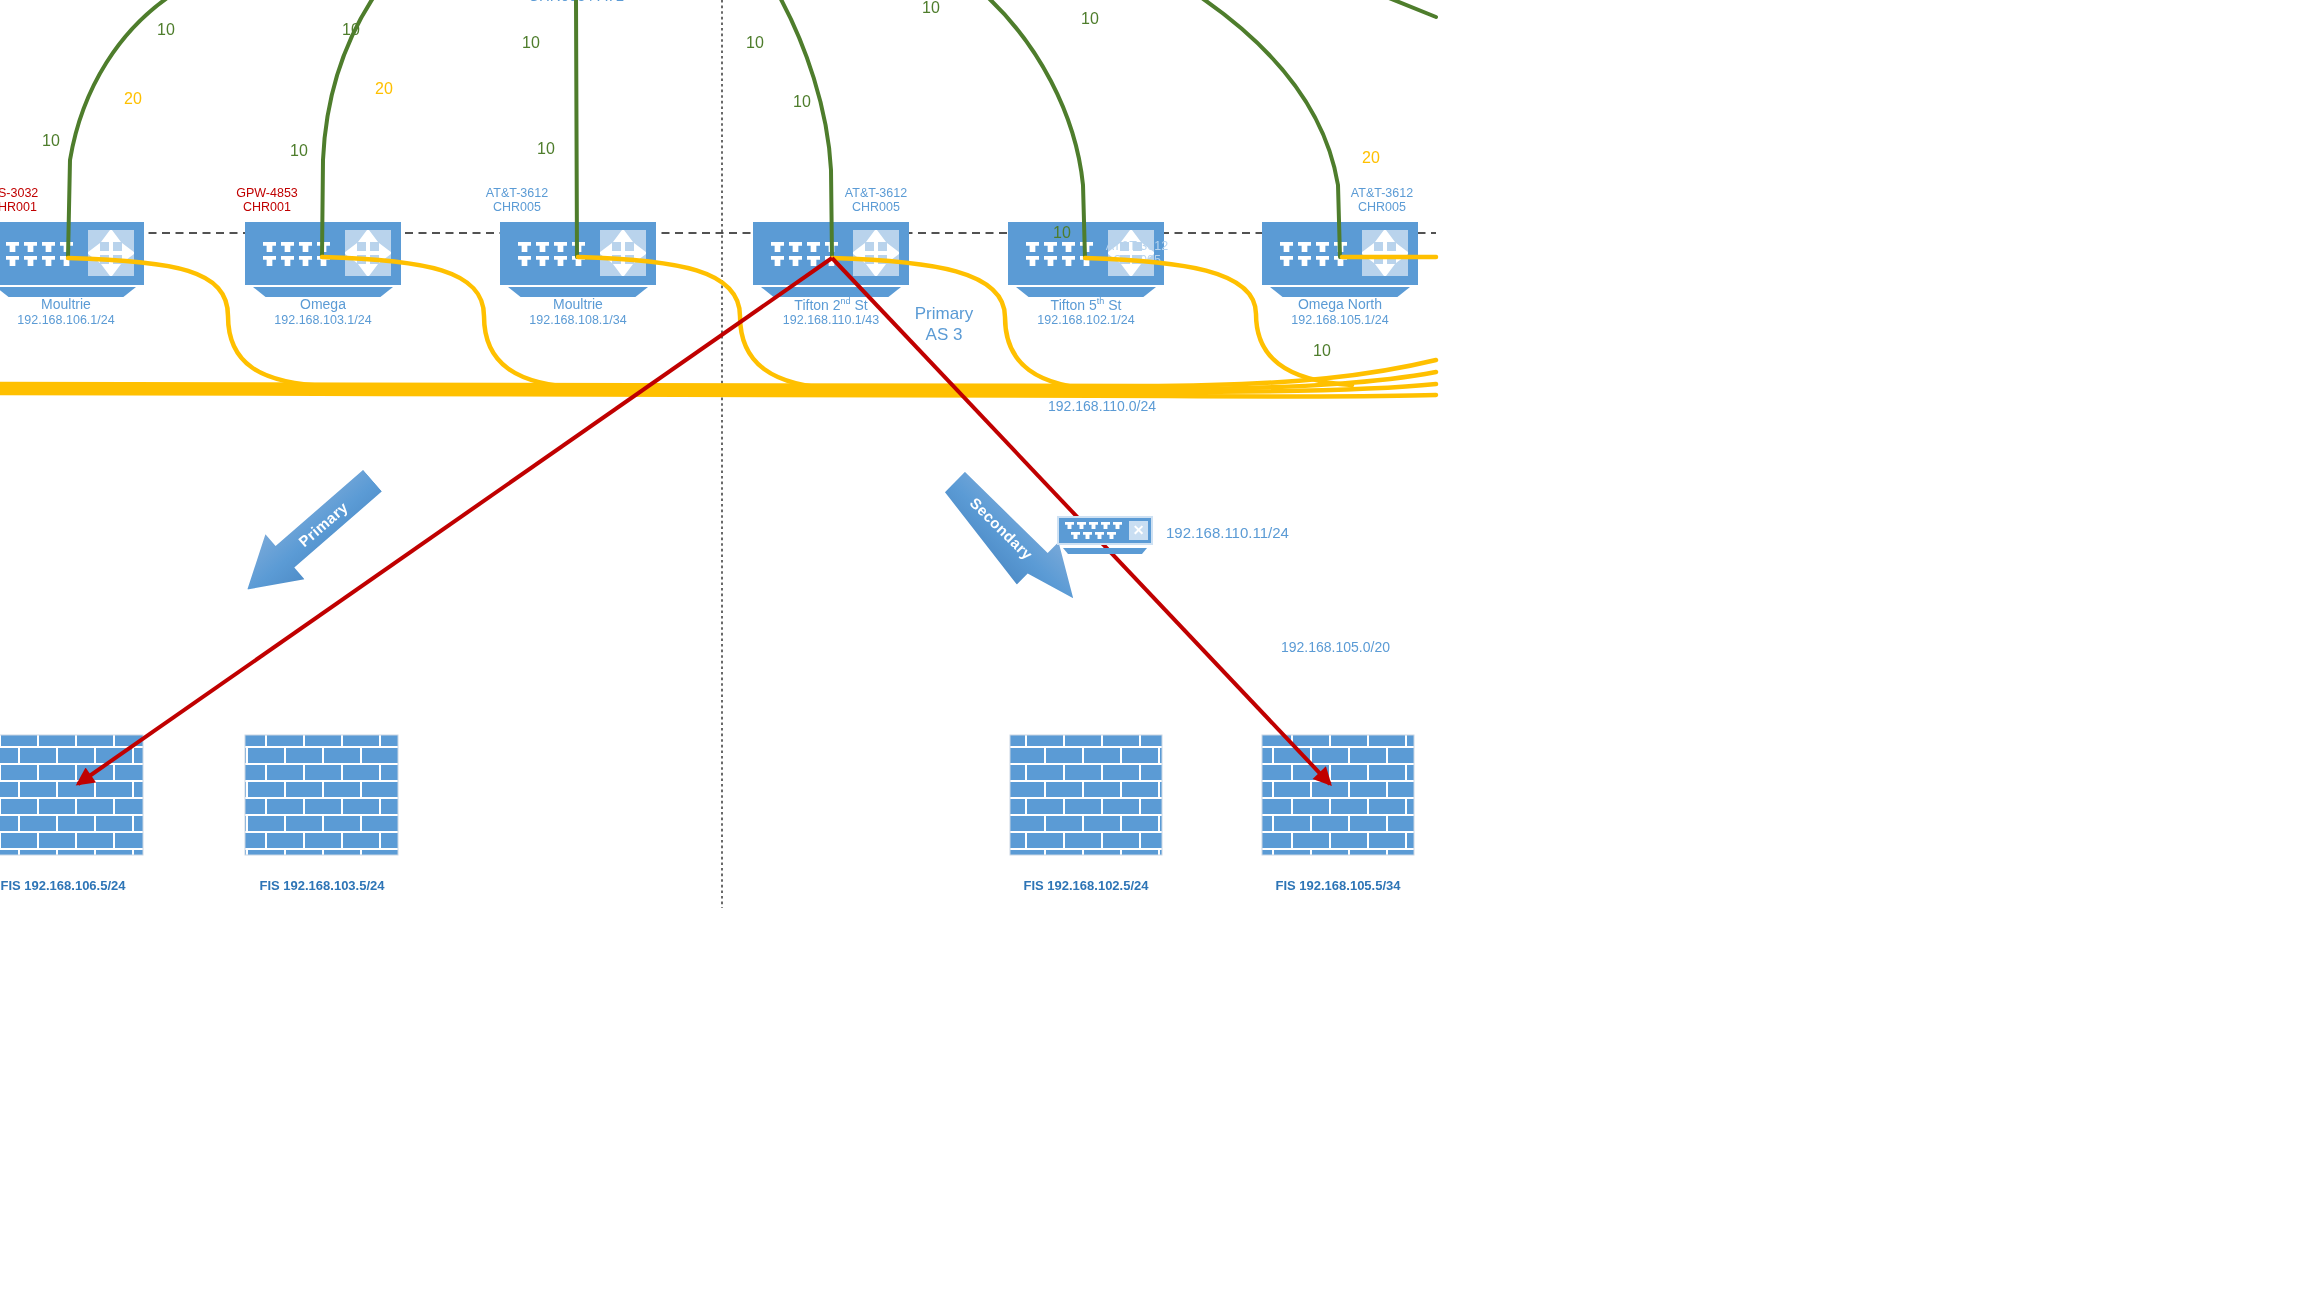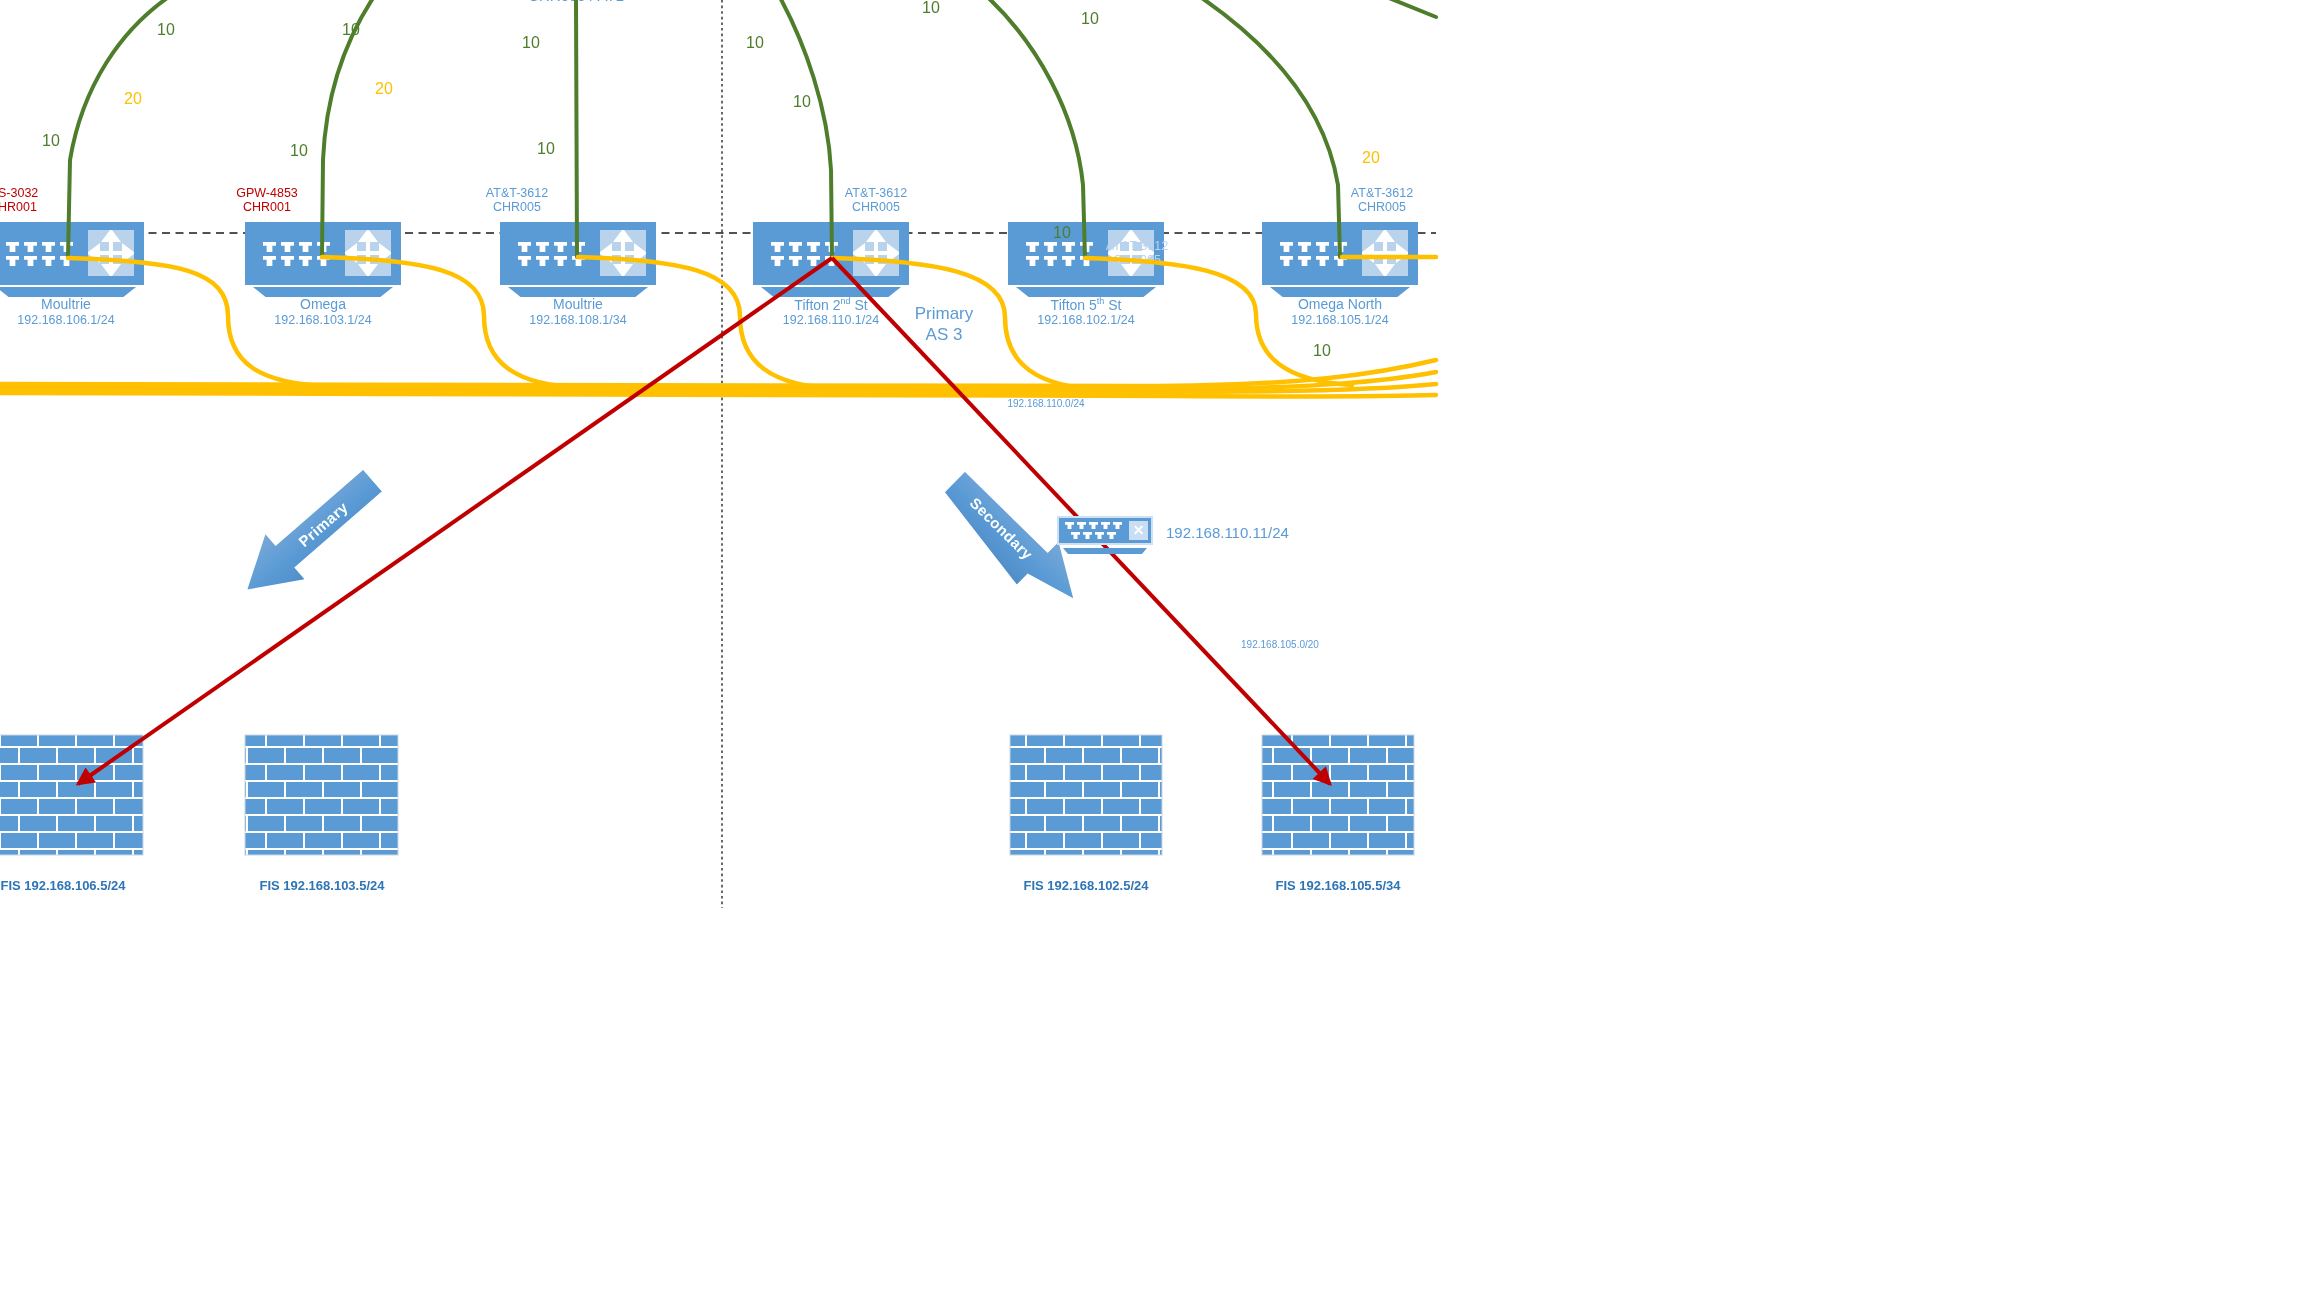--- a/index.html
+++ b/index.html
@@ -21,21 +21,21 @@
   .tag.blue{color:#5b9bd5;}
   .tag.ondev{color:#b8d4ee;}
   .rname{position:absolute;width:156px;text-align:center;color:#5b9bd5;font-size:14px;top:296px;}
   .rname sup{font-size:9px;}
   .rip{position:absolute;width:156px;text-align:center;color:#5b9bd5;font-size:12.5px;top:313px;}
   
   .cost{position:absolute;transform:translate(-50%,-50%);font-size:16px;font-weight:500;}
   .cost.green{color:#4e7d2c;}
   .cost.orange{color:#ffc000;}
   
-  .netlabel{position:absolute;width:220px;text-align:center;color:#5b9bd5;font-size:10px;}
+  .netlabel{position:absolute;width:220px;text-align:right;color:#5b9bd5;font-size:14px;}
   .prepends{position:absolute;left:864px;top:303px;width:160px;text-align:center;
             color:#5b9bd5;font-size:17px;line-height:21px;}
   .fislabel{position:absolute;top:878px;width:200px;text-align:center;color:#2e75b6;
             font-size:13px;font-weight:bold;}
   .topedge{position:absolute;left:496px;top:-13px;width:160px;text-align:center;
            color:#5b9bd5;font-size:15px;}
   
   .flow-arrow{position:absolute;width:166px;height:62px;
               background:linear-gradient(180deg,#79a9d9,#5b9bd5 55%,#4f8dc8);
               display:flex;align-items:center;justify-content:center;}
@@ -261,21 +261,21 @@
       <div>CHR005</div>
   </div>
 
   <div class="rname" style="left:-12px">Moultrie</div>
   <div class="rip" style="left:-12px">192.168.106.1/24</div>
   <div class="rname" style="left:245px">Omega</div>
   <div class="rip" style="left:245px">192.168.103.1/24</div>
   <div class="rname" style="left:500px">Moultrie</div>
   <div class="rip" style="left:500px">192.168.108.1/34</div>
   <div class="rname" style="left:753px"><span>Tifton 2</span><sup>nd</sup><span> St</span></div>
-  <div class="rip" style="left:753px">192.168.110.1/24</div>
+  <div class="rip" style="left:753px">192.168.110.1/43</div>
   <div class="rname" style="left:1008px"><span>Tifton 5</span><sup>th</sup><span> St</span></div>
   <div class="rip" style="left:1008px">192.168.102.1/24</div>
   <div class="rname" style="left:1262px">Omega North</div>
   <div class="rip" style="left:1262px">192.168.105.1/24</div>
 
   <span class="cost green" style="left:166px;top:30px">10</span>
   <span class="cost green" style="left:351px;top:30px">10</span>
   <span class="cost green" style="left:51px;top:141px">10</span>
   <span class="cost green" style="left:299px;top:151px">10</span>
   <span class="cost green" style="left:531px;top:43px">10</span>

